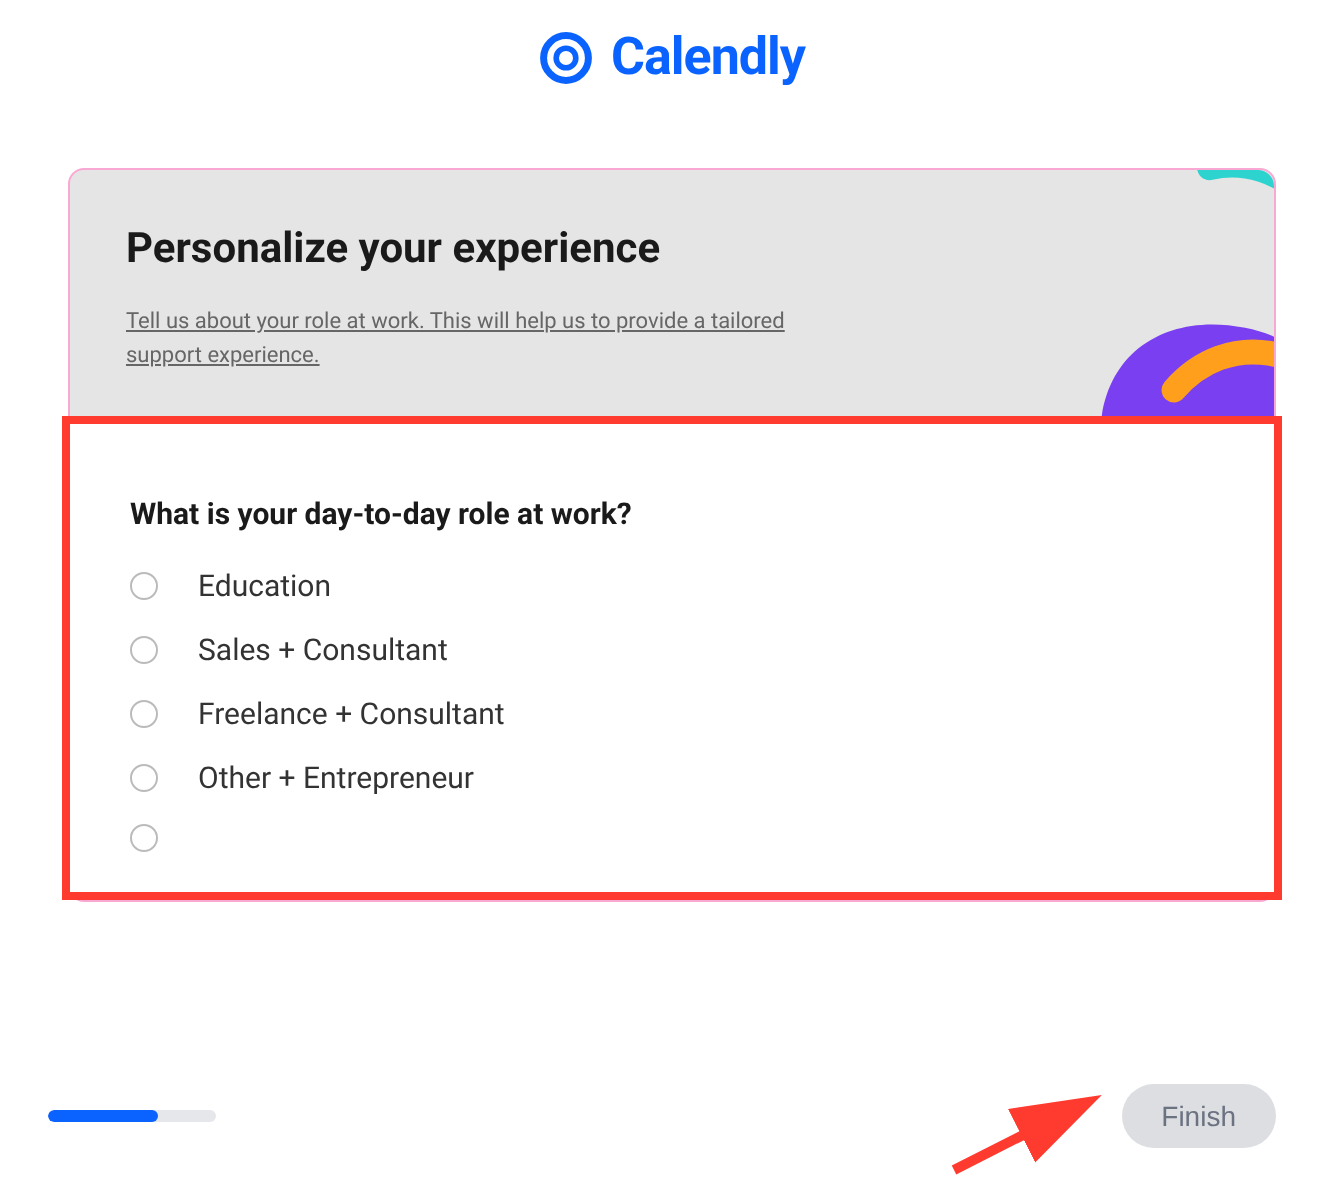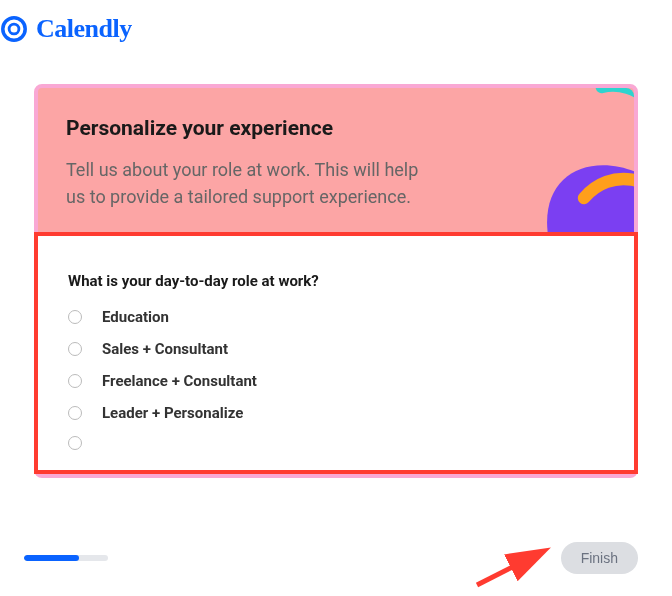--- a/index.html
+++ b/index.html
@@ -6,40 +6,40 @@
     body {
       font-family: -apple-system, BlinkMacSystemFont, "Segoe UI", Roboto, sans-serif;
       background: #fff;
       width: 672px;
       height: 596px;
       overflow: hidden;
       position: relative;
     }
     .logo-wrap {
       display: flex;
+      justify-content: center;
       align-items: center;
       padding: 14px 0 10px;
       gap: 8px;
-      font-family: Liberation Serif, serif;
     }
     .logo-icon {
       width: 28px; height: 28px;
       display:inline-flex; align-items:center; justify-content:center;
     }
     .logo-text {
       font-size: 26px;
       font-weight: 700;
       color: #0a63ff;
       letter-spacing: -0.5px;
     }
     .card {
       margin: 30px 34px 0;
-      border: 4px solid #f9a8d4;
+      border: 1px solid #f9a8d4;
       border-radius: 8px;
-      background: #fca5a5;
+      background: #e5e5e5;
       position: relative;
       overflow: visible;
     }
     .card-top {
       position: relative;
       padding: 28px 28px 22px;
       overflow: hidden;
       border-top-left-radius:8px;
       border-top-right-radius:8px;
     }
@@ -47,39 +47,40 @@
       position: absolute; right: -40px; top: -10px; width: 180px; height: 160px;
       pointer-events:none;
     }
     .card-title {
       font-size: 21px;
       font-weight: 700;
       color: #1a1a1a;
       margin-bottom: 16px;
     }
     .card-subtitle {
-      font-size: 18px;
+      font-size: 11px;
       color: #666;
       line-height: 1.5;
       max-width: 360px;
+      text-decoration: underline;
     }
     .highlight-box {
       border: 4px solid #ff3b30;
       margin: 0 -4px;
       padding: 20px 30px 20px;
       background:#fff;
     }
     .question {
       font-size: 15px;
       font-weight: 700;
       color: #1a1a1a;
       margin-bottom: 18px;
       margin-top: 16px;
     }
-    .options { display:flex; flex-direction:column; gap: 14px; font-weight: bold; }
+    .options { display:flex; flex-direction:column; gap: 14px; }
     .option-row {
       display: flex; align-items: center; gap: 20px;
     }
     .radio {
       width: 14px; height: 14px;
       border: 1.5px solid #bbb;
       border-radius: 50%;
       flex-shrink:0;
       background:#fff;
       cursor:pointer;
@@ -140,21 +141,21 @@
       <div class="option-row">
         <span class="radio"></span>
         <span class="option-label">Sales + Consultant</span>
       </div>
       <div class="option-row">
         <span class="radio"></span>
         <span class="option-label">Freelance + Consultant</span>
       </div>
       <div class="option-row">
         <span class="radio"></span>
-        <span class="option-label">Leader + Personalize</span>
+        <span class="option-label">Other + Entrepreneur</span>
       </div>
       <div class="option-row">
         <span class="radio"></span>
       </div>
     </div>
   </div>
 </div>
 
 <div class="footer">
   <div class="progress">

